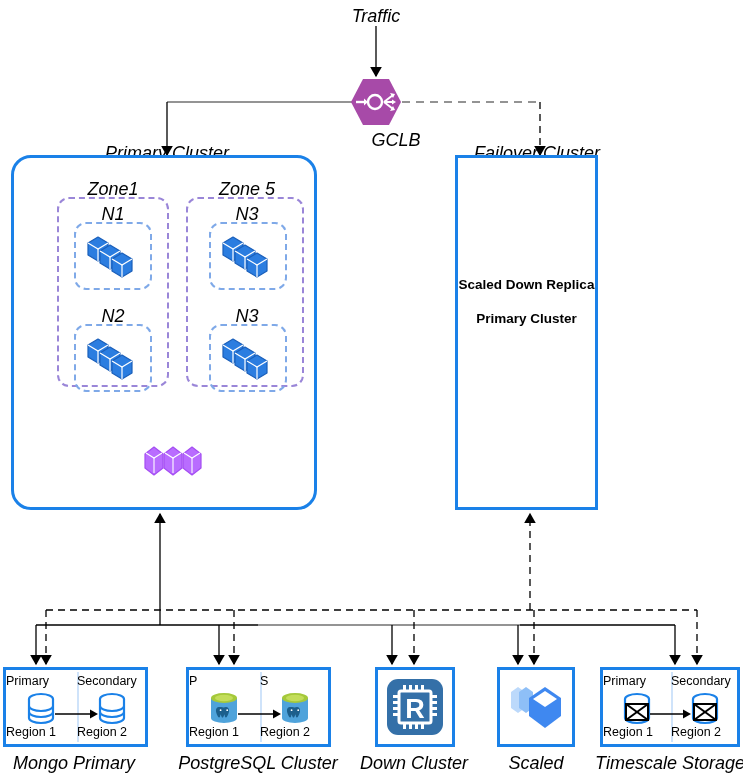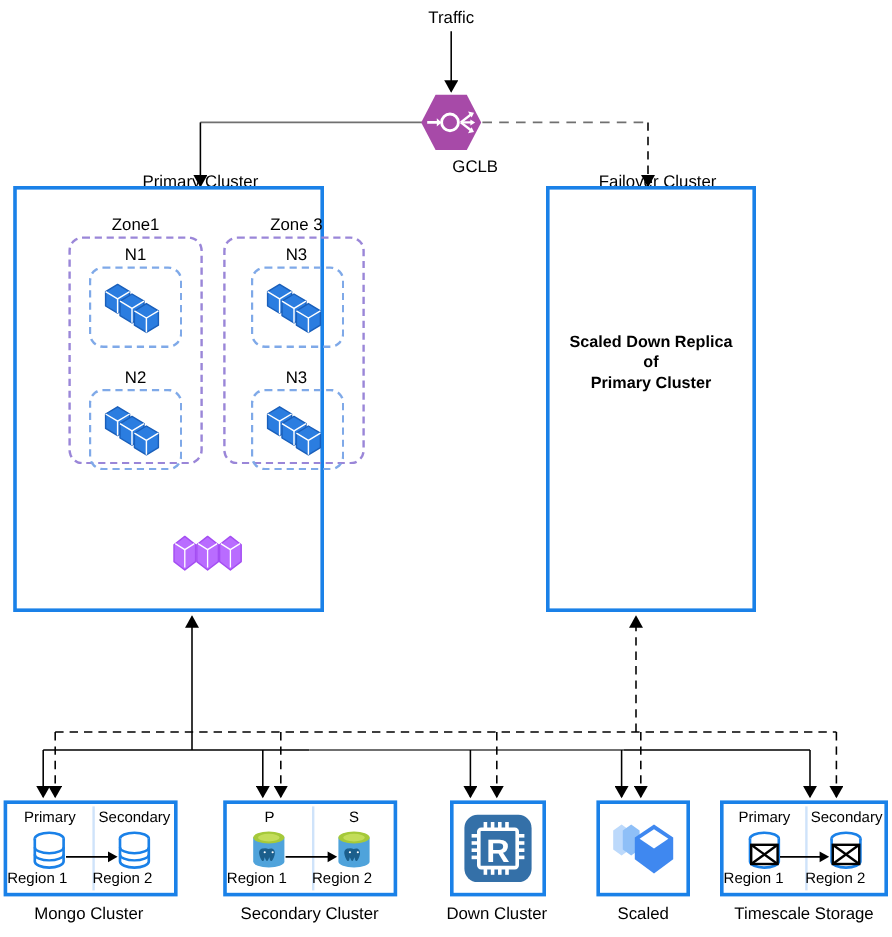--- a/index.html
+++ b/index.html
@@ -1,27 +1,27 @@
 <!DOCTYPE html>
 <html><head>
 <meta charset="utf-8">
 <style>
   html,body{margin:0;padding:0;background:#ffffff;}
   body{width:743px;height:781px;position:relative;overflow:hidden;
        font-family:"Liberation Sans","DejaVu Sans",sans-serif;color:#000;}
   .stage{position:absolute;inset:0;}
-  .lbl{position:absolute;font-size:14px;color:#000;white-space:nowrap;text-align:left;}
+  .lbl{position:absolute;font-size:18px;color:#000;white-space:nowrap;text-align:left;font-style:italic;}
   .lbl.ctr{transform:translateX(-50%);}
   .box-blue{position:absolute;border:3px solid #1a81e8;background:#ffffff;box-sizing:border-box;}
   .zone{position:absolute;border:2px dashed #9a86d8;border-radius:12px;box-sizing:border-box;background:transparent;}
   .node{position:absolute;border:2px dashed #7fa9e8;border-radius:12px;box-sizing:border-box;background:transparent;}
   .svgl{position:absolute;left:0;top:0;width:743px;height:781px;overflow:visible;pointer-events:none;}
   .failtxt{position:absolute;text-align:center;font-weight:bold;font-size:13.5px;line-height:17px;width:100%;}
   .dbcell{position:absolute;top:0;bottom:0;box-sizing:border-box;}
-  .dbcap{position:absolute;width:100%;text-align:center;font-size:12.5px;top:4px;}
+  .dbcap{position:absolute;width:100%;text-align:left;font-size:12.5px;top:4px;}
   .dbreg{position:absolute;width:100%;font-size:12.5px;bottom:5px;}
   .divider{position:absolute;top:2px;bottom:2px;width:2px;background:#cfe3fa;}
   .icon-center{position:absolute;left:50%;top:50%;transform:translate(-50%,-50%);}
 </style>
 </head>
 <body>
 
 <div class="stage">
 
   <svg class="svgl">
@@ -77,21 +77,21 @@
       <path d="M34,26 L44,26" stroke="#fff" stroke-width="2"></path>
       <path d="M34,26 L43,33" stroke="#fff" stroke-width="2"></path>
       <path d="M40,17 L45,18 L43,22 z" fill="#fff"></path>
       <path d="M42,23.5 L46,26 L42,28.5 z" fill="#fff"></path>
       <path d="M43,30 L45,34 L40,35 z" fill="#fff"></path>
     </svg>
   </div>
   <div class="lbl ctr" style="left:396px;top:130px;">GCLB</div>
 
   <div class="lbl ctr" style="left:167px;top:143px;">Primary Cluster</div>
-  <div class="box-blue" style="left:11px;top:155px;width:259px;height:355px;">
+  <div class="box-blue" style="left:11px;top:155px;width:306px;height:355px;border-radius:20px;">
 
     <div class="lbl ctr" style="left:99px;top:21px;">Zone1</div>
     <div class="zone" style="left:43px;top:39px;width:112px;height:190px;"></div>
     <div class="lbl ctr" style="left:99px;top:46px;">N1</div>
     <div class="node" style="left:60px;top:64px;width:78px;height:68px;">
       <svg class="icon-center" width="58" height="50" viewBox="0 0 58 50">
         <g fill="#2b7de0" stroke="#1a5fba" stroke-width="1.2" stroke-linejoin="round">
           <path d="M4,12 L14,6 L24,12 L24,24 L14,30 L4,24 z"></path>
           <path d="M16,20 L26,14 L36,20 L36,32 L26,38 L16,32 z"></path>
           <path d="M28,28 L38,22 L48,28 L48,40 L38,46 L28,40 z"></path>
@@ -118,21 +118,21 @@
           <path d="M4,12 L14,18 L24,12"></path>
             <path d="M14,18 L14,30"></path>
           <path d="M16,20 L26,26 L36,20"></path>
             <path d="M26,26 L26,38"></path>
           <path d="M28,28 L38,34 L48,28"></path>
             <path d="M38,34 L38,46"></path>
         </g>
       </svg>
     </div>
 
-    <div class="lbl ctr" style="left:233px;top:21px;">Zone 3</div>
+    <div class="lbl ctr" style="left:233px;top:21px;">Zone 5</div>
     <div class="zone" style="left:172px;top:39px;width:118px;height:190px;"></div>
     <div class="lbl ctr" style="left:233px;top:46px;">N3</div>
     <div class="node" style="left:195px;top:64px;width:78px;height:68px;">
       <svg class="icon-center" width="58" height="50" viewBox="0 0 58 50">
         <g fill="#2b7de0" stroke="#1a5fba" stroke-width="1.2" stroke-linejoin="round">
           <path d="M4,12 L14,6 L24,12 L24,24 L14,30 L4,24 z"></path>
           <path d="M16,20 L26,14 L36,20 L36,32 L26,38 L16,32 z"></path>
           <path d="M28,28 L38,22 L48,28 L48,40 L38,46 L28,40 z"></path>
         </g>
         <g stroke="#ffffff" stroke-width="1.2" fill="none">
@@ -174,24 +174,23 @@
         <path d="M6,9 L14,14 L22,9"></path>
           <path d="M14,14 L14,29"></path>
         <path d="M25,9 L33,14 L41,9"></path>
           <path d="M33,14 L33,29"></path>
         <path d="M44,9 L52,14 L60,9"></path>
           <path d="M52,14 L52,29"></path>
       </g>
     </svg>
   </div>
 
-  <div class="lbl ctr" style="left:548px;top:143px;">Failover Cluster</div>
-  <div class="box-blue" style="left:455px;top:155px;width:175px;height:355px;">
+  <div class="lbl ctr" style="left:537px;top:143px;">Failover Cluster</div>
+  <div class="box-blue" style="left:455px;top:155px;width:143px;height:355px;">
     <div class="failtxt" style="top:118px;">Scaled Down Replica</div>
-    <div class="failtxt" style="top:135px;">of</div>
     <div class="failtxt" style="top:152px;">Primary Cluster</div>
   </div>
 
   <div class="box-blue" style="left:3px;top:667px;width:145px;height:80px;">
     <div class="divider" style="left:71px;"></div>
     <div class="dbcell" style="left:0;width:71px;">
       <div class="dbcap">Primary</div>
       <svg style="position:absolute;left:18px;top:22px;" width="34" height="34" viewBox="0 0 34 34">
         <g fill="#ffffff" stroke="#1a81e8" stroke-width="2.2">
           <ellipse cx="17" cy="7" rx="12" ry="5"></ellipse>
@@ -212,21 +211,21 @@
         <path d="M5,14 A12,5 0 0,0 29,14" fill="none" stroke="#1a81e8" stroke-width="2"></path>
         <path d="M5,20 A12,5 0 0,0 29,20" fill="none" stroke="#1a81e8" stroke-width="2"></path>
       </svg>
       <div class="dbreg">Region 2</div>
     </div>
     <svg style="position:absolute;left:48px;top:38px;" width="48" height="12">
       <line x1="1" y1="6" x2="38" y2="6" stroke="#000" stroke-width="1.4"></line>
       <path d="M36,1.5 L44,6 L36,10.5 z" fill="#000"></path>
     </svg>
   </div>
-  <div class="lbl ctr" style="left:74px;top:753px;">Mongo Cluster</div>
+  <div class="lbl ctr" style="left:74px;top:753px;">Mongo Primary</div>
 
   <div class="box-blue" style="left:186px;top:667px;width:145px;height:80px;">
     <div class="divider" style="left:71px;"></div>
     <div class="dbcell" style="left:0;width:71px;">
       <div class="dbcap">P</div>
       <svg style="position:absolute;left:19px;top:22px;" width="32" height="34" viewBox="0 0 32 34">
         <path d="M3,6 L3,26 A13,5 0 0,0 29,26 L29,6 z" fill="#4fa3db"></path>
         <ellipse cx="16" cy="6" rx="13" ry="5" fill="#a5c93a"></ellipse>
         <ellipse cx="16" cy="6" rx="9" ry="3.2" fill="#c3dd5a"></ellipse>
         <g fill="#1c5f8c">
@@ -249,21 +248,21 @@
           <circle cx="19.2" cy="18.2" r="0.9" fill="#fff"></circle>
         </g>
       </svg>
       <div class="dbreg">Region 2</div>
     </div>
     <svg style="position:absolute;left:48px;top:38px;" width="48" height="12">
       <line x1="1" y1="6" x2="38" y2="6" stroke="#000" stroke-width="1.4"></line>
       <path d="M36,1.5 L44,6 L36,10.5 z" fill="#000"></path>
     </svg>
   </div>
-  <div class="lbl ctr" style="left:258px;top:753px;">Secondary Cluster</div>
+  <div class="lbl ctr" style="left:258px;top:753px;">PostgreSQL Cluster</div>
 
   <div class="box-blue" style="left:375px;top:667px;width:80px;height:80px;">
     <svg class="icon-center" width="62" height="62" viewBox="0 0 62 62">
       <rect x="3" y="3" width="56" height="56" rx="11" fill="#3470a8"></rect>
       <g fill="#ffffff">
         <rect x="15" y="15" width="32" height="32" rx="2" fill="none" stroke="#fff" stroke-width="3"></rect>
         <rect x="19" y="9" width="3" height="6"></rect>
           <rect x="25" y="9" width="3" height="6"></rect>
         <rect x="31" y="9" width="3" height="6"></rect>
           <rect x="37" y="9" width="3" height="6"></rect>

